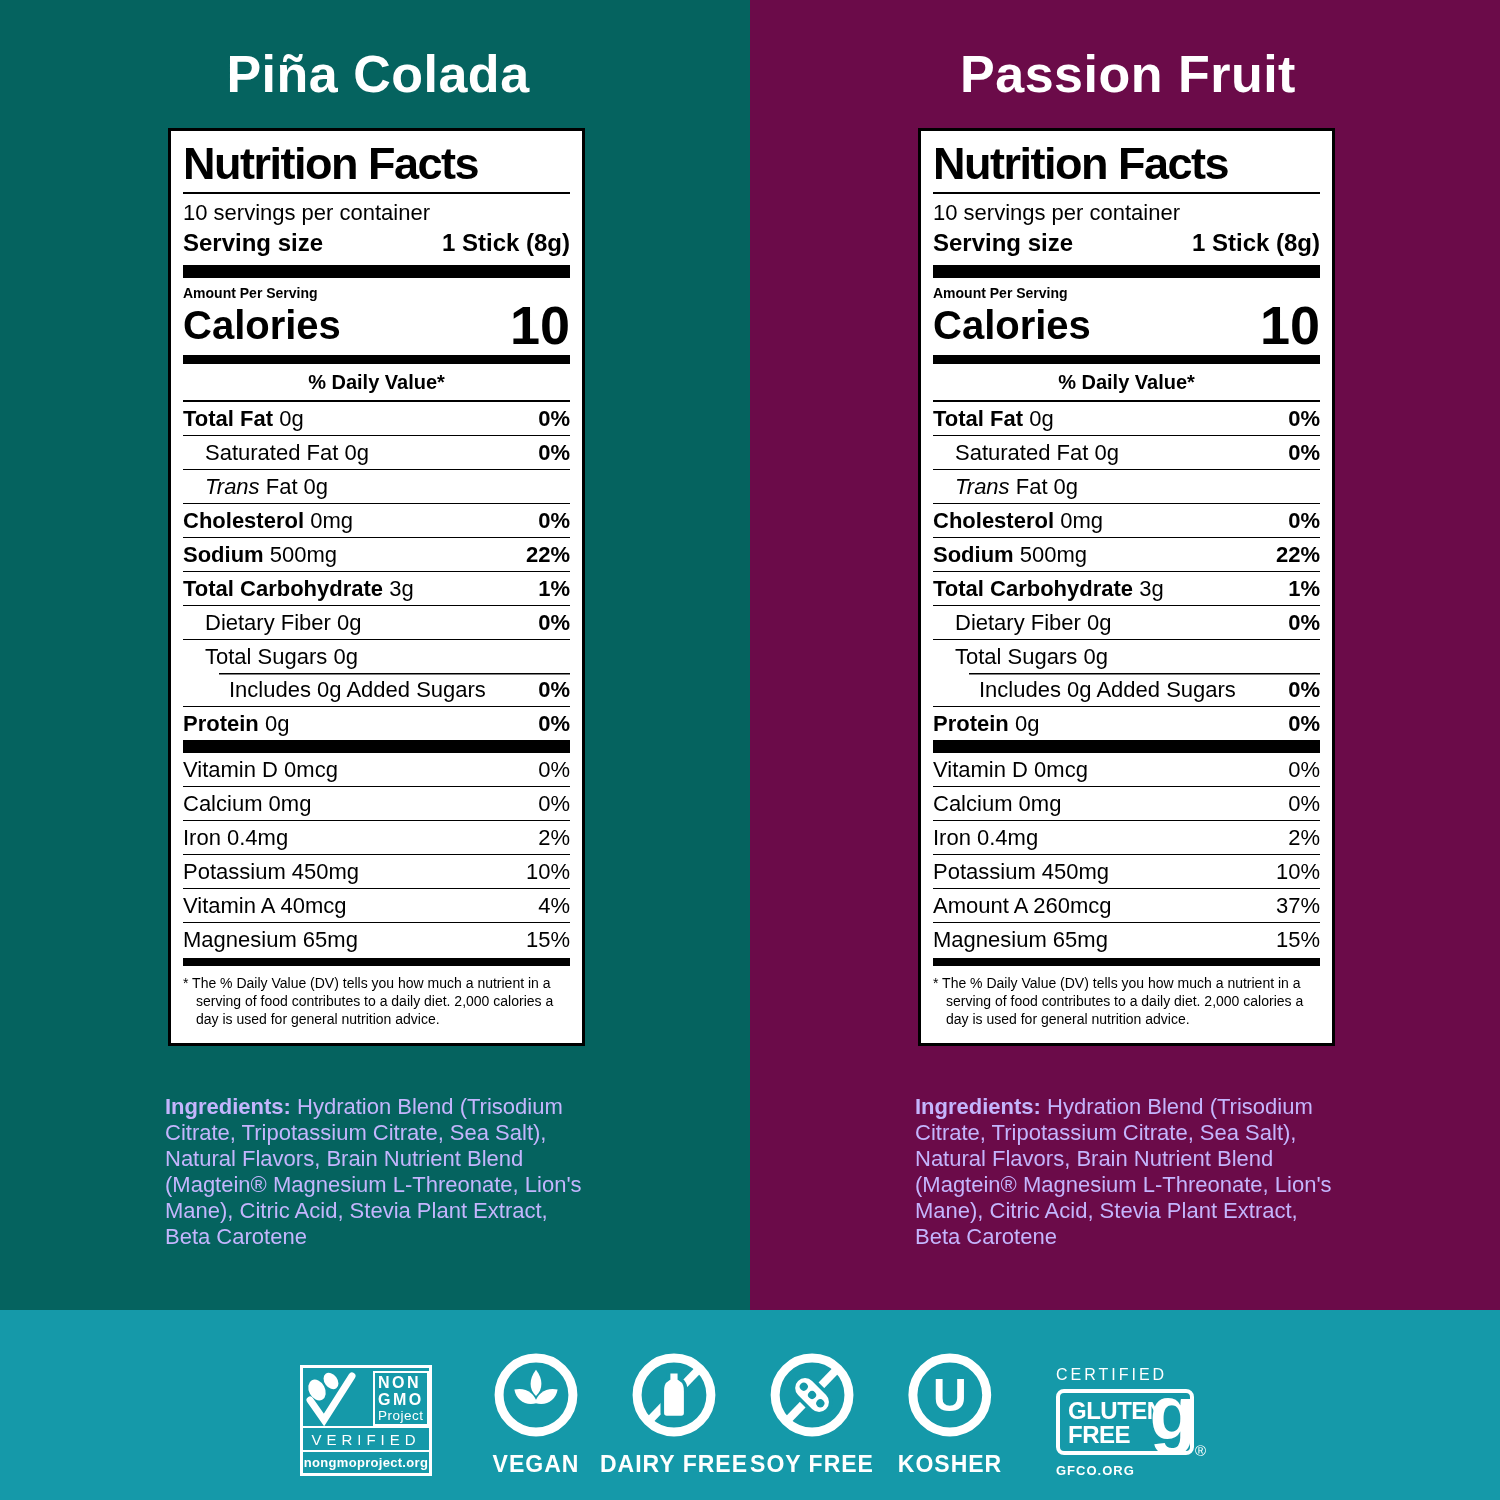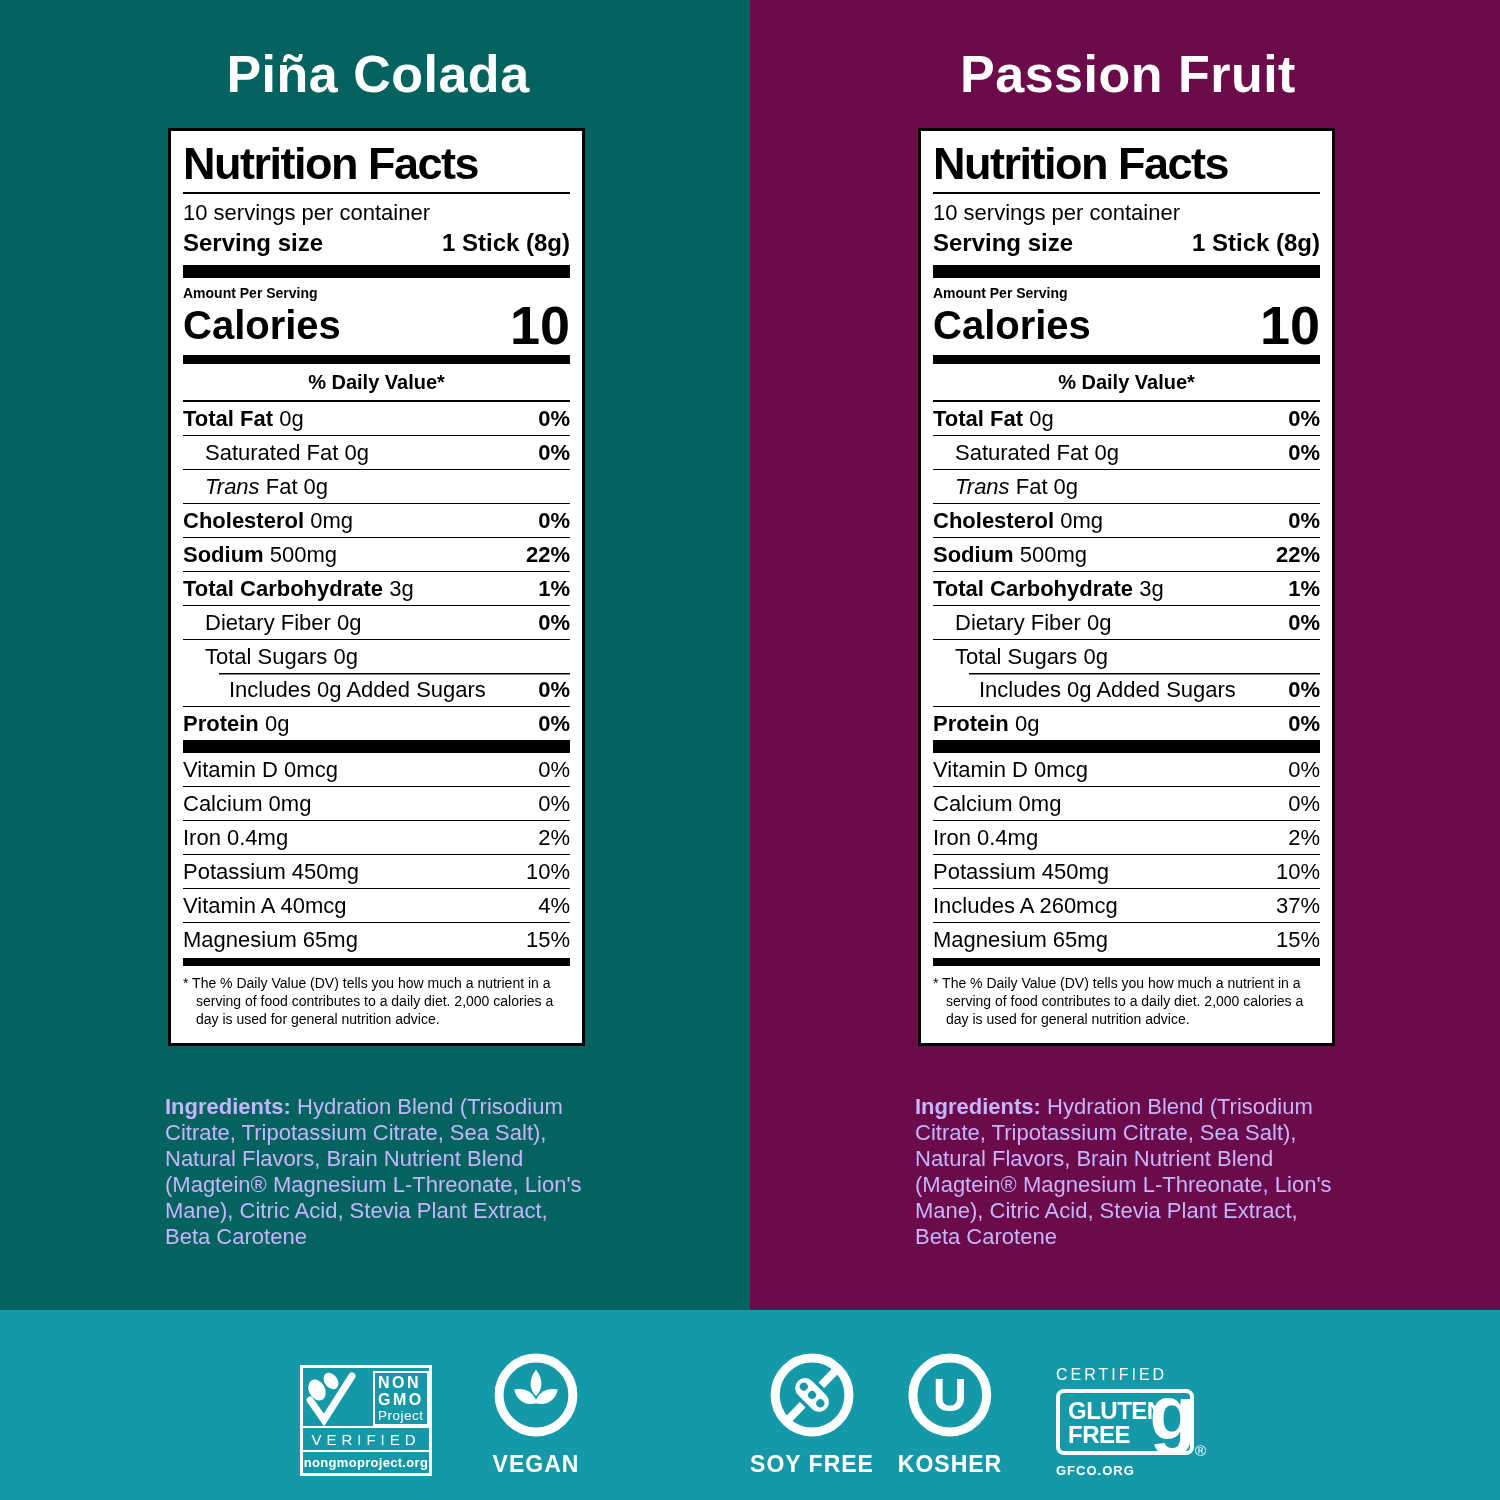--- a/index.html
+++ b/index.html
@@ -265,21 +265,21 @@
           </div>
           <div class="row">
             <span class="nm"><b></b><i></i><span>Iron 0.4mg</span></span>
             <span class="dv">2%</span>
           </div>
           <div class="row">
             <span class="nm"><b></b><i></i><span>Potassium 450mg</span></span>
             <span class="dv">10%</span>
           </div>
           <div class="row">
-            <span class="nm"><b></b><i></i><span>Includes A 260mcg</span></span>
+            <span class="nm"><b></b><i></i><span>Amount A 260mcg</span></span>
             <span class="dv">37%</span>
           </div>
           <div class="row">
             <span class="nm"><b></b><i></i><span>Magnesium 65mg</span></span>
             <span class="dv">15%</span>
           </div>
         </div>
 
       <div class="bar bar-sm"></div>
       <p class="footnote">* The % Daily Value (DV) tells you how much a nutrient in a serving of food contributes to a daily diet. 2,000 calories a day is used for general nutrition advice.</p>
@@ -317,20 +317,28 @@
     <div class="cert circle" style="left:536px">
       <svg width="90" height="90" viewBox="0 0 100 100">
         <circle cx="50" cy="50" r="41" fill="none" stroke="#fff" stroke-width="10"></circle>
         <path d="M50 22 C58 32 58 44 50 51 C42 44 42 32 50 22 Z" fill="#fff"></path>
         <path d="M26 44 C38 41 49 48 51 59 C39 63 28 56 26 44 Z" fill="#fff"></path>
         <path d="M74 44 C62 41 51 48 49 59 C61 63 72 56 74 44 Z" fill="#fff"></path>
       </svg>
       <div class="cap">VEGAN</div>
     </div>
 
+    <div class="cert circle" style="left:674px">
+      <svg width="90" height="90" viewBox="0 0 100 100">
+        <circle cx="50" cy="50" r="41" fill="none" stroke="#fff" stroke-width="10"></circle>
+        <line x1="24" y1="77" x2="76" y2="23" stroke="#fff" stroke-width="9"></line>
+        <path d="M44 24 h12 v8 c7 4 7 9 7 14 v24 c0 3 -2 5 -5 5 H42 c-3 0 -5 -2 -5 -5 V46 c0 -5 0 -10 7 -14 z" fill="#fff" stroke="#1599a9" stroke-width="4"></path>
+      </svg>
+      <div class="cap">DAIRY FREE</div>
+    </div>
 
     <div class="cert circle" style="left:812px">
       <svg width="90" height="90" viewBox="0 0 100 100">
         <circle cx="50" cy="50" r="41" fill="none" stroke="#fff" stroke-width="10"></circle>
         <line x1="24" y1="77" x2="76" y2="23" stroke="#fff" stroke-width="9"></line>
         <g transform="rotate(45 50 50)">
           <rect x="26" y="37" width="48" height="26" rx="13" fill="#fff" stroke="#1599a9" stroke-width="4"></rect>
           <circle cx="37" cy="50" r="4.5" fill="#1599a9"></circle>
           <circle cx="50" cy="50" r="4.5" fill="#1599a9"></circle>
           <circle cx="63" cy="50" r="4.5" fill="#1599a9"></circle>

